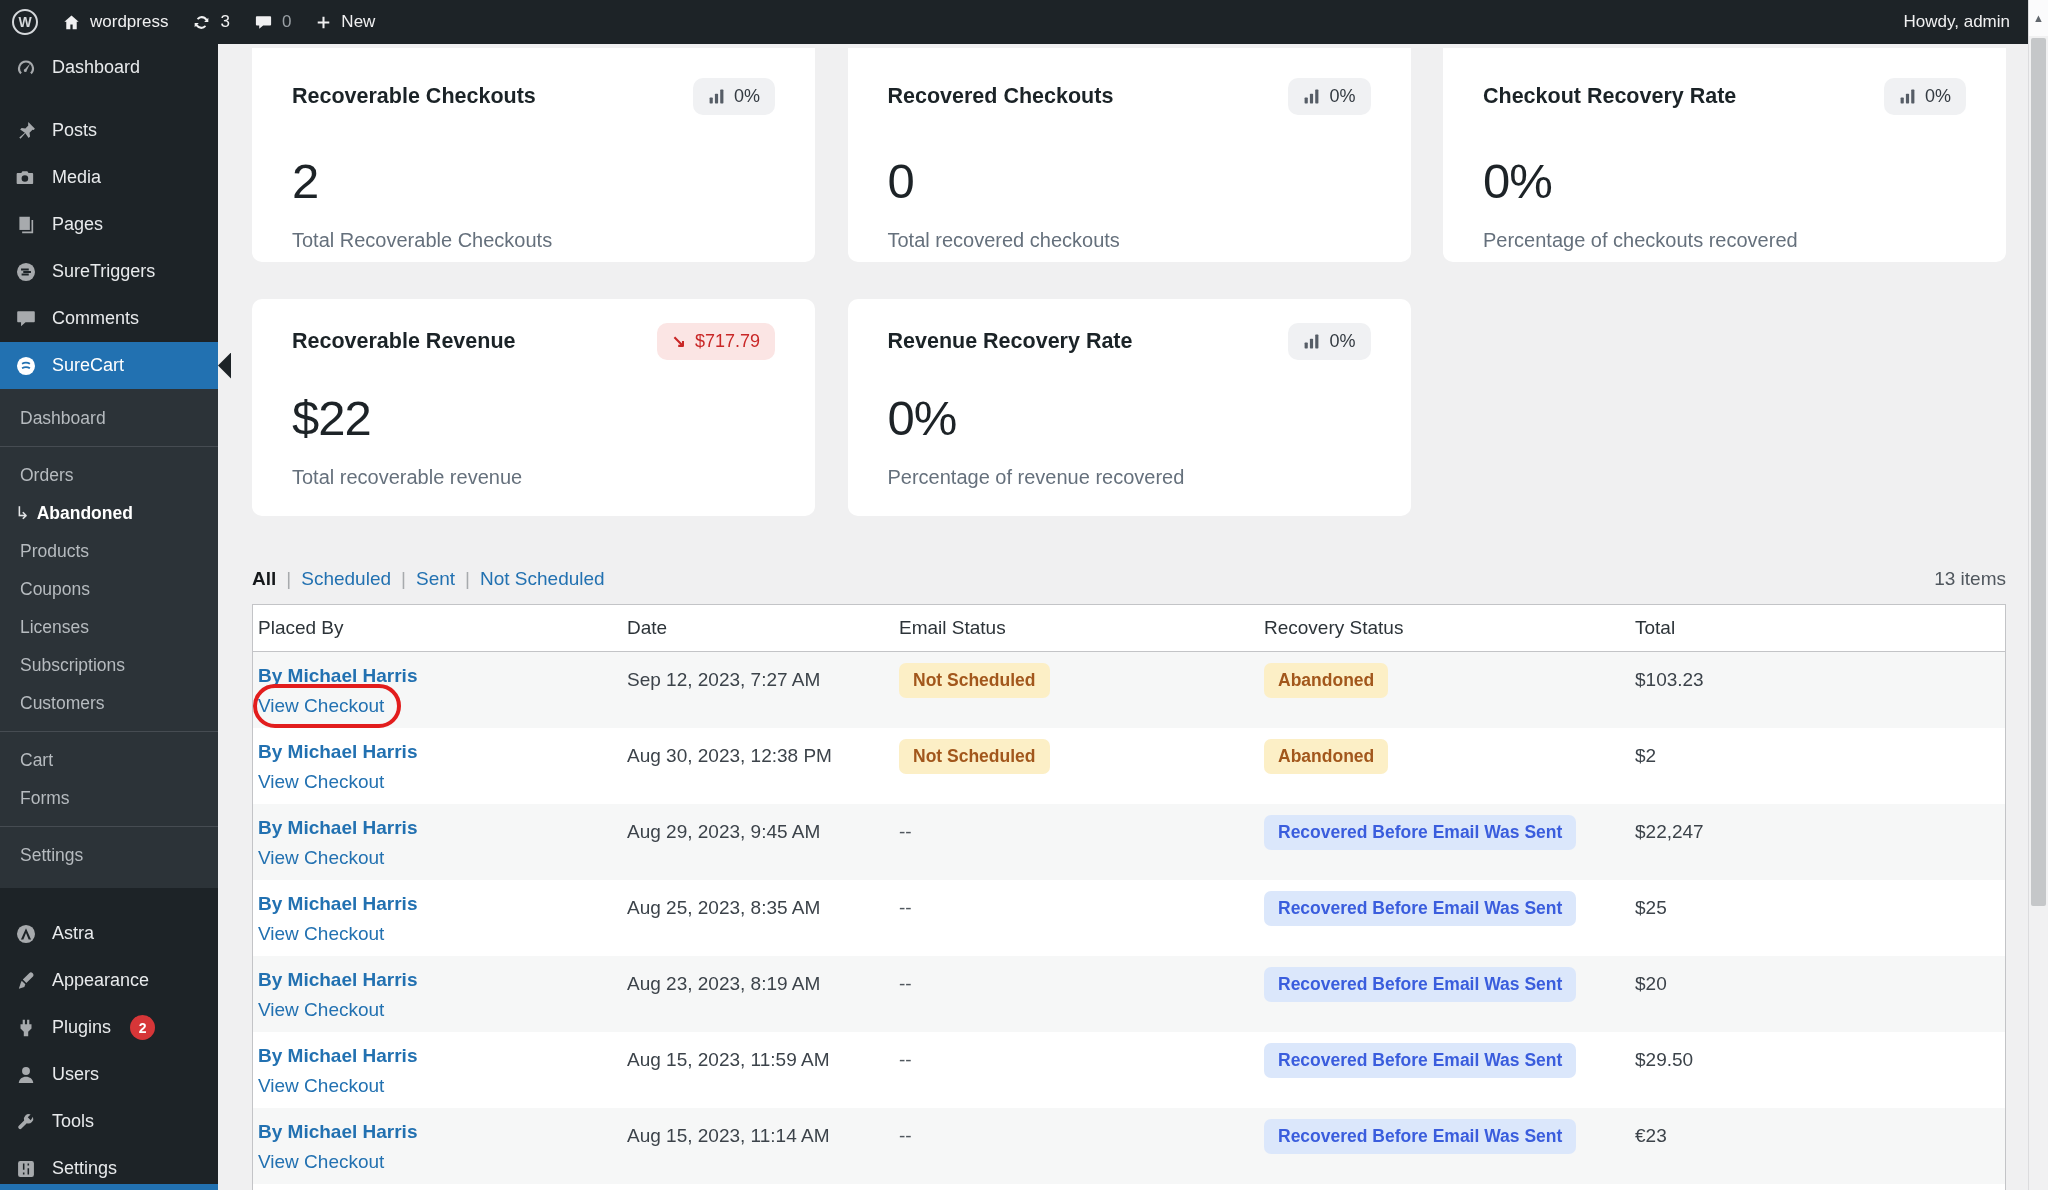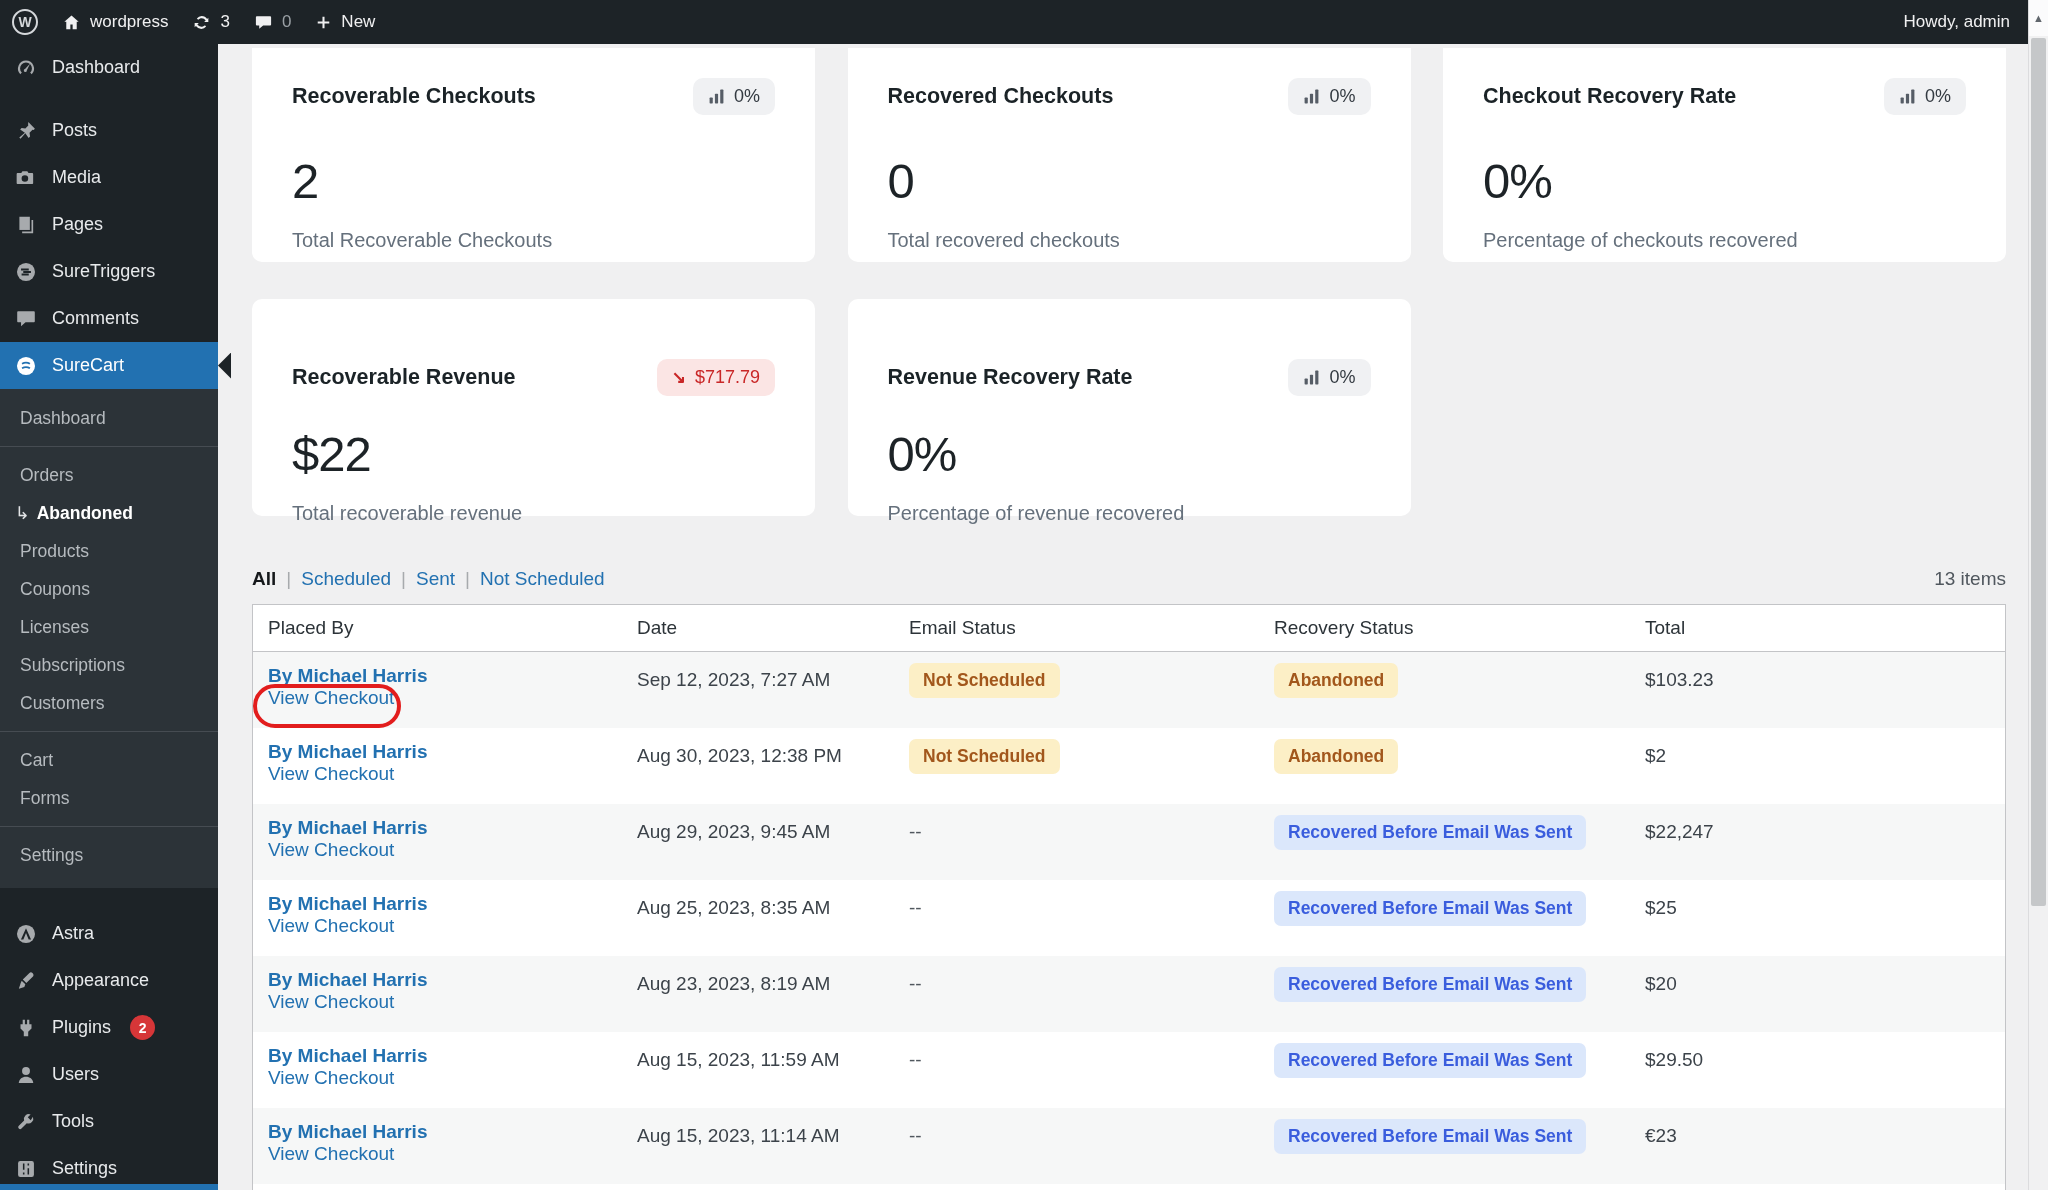--- a/index.html
+++ b/index.html
@@ -46,21 +46,21 @@
   .sidebar-bottom-strip { position:absolute; bottom:0; left:0; width:100%; height:6px; background:#2271b1; }
 
   
   .content { position:absolute; left:218px; top:48px; width:1810px; height:1146px;
              background:#f0f0f1; overflow:hidden; }
   .cards-row { position:absolute; left:34px; width:1754px; display:grid;
                grid-template-columns:repeat(3, 563px); column-gap:32.5px; }
   .cards-row.r1 { top:-24px; }
   .cards-row.r1 .card { height:238px; padding-top:54px; }
   .cards-row.r2 { top:251px; }
-  .cards-row.r2 .card { height:217px; padding-top:60px; }
+  .cards-row.r2 .card { height:217px; padding-top:24px; }
   .card { background:#fff; border-radius:10px; padding-left:40px; padding-right:40px; }
   .card-head { display:flex; justify-content:space-between; align-items:center; }
   .card-title { font-size:21.5px; font-weight:700; color:#1b2327; }
   .pill { display:inline-flex; align-items:center; gap:9px; padding:8px 15px; border-radius:10px;
           background:#f0f1f3; font-size:18px; color:#333a41; }
   .pill .bars { display:flex; color:#565d66; }
   .pill.red { background:#fbe5e4; color:#c92727; }
   .pill.red .bars { color:#c92727; font-size:17px; font-weight:700; }
   .cards-row.r1 .card-value { margin-top:38px; }
   .cards-row.r2 .card-value { margin-top:30px; }
@@ -77,24 +77,24 @@
   .items-count { color:#50575e; }
 
   
   .table { position:absolute; left:34px; top:556px; width:1754px; height:640px;
            background:#fff; border:1px solid #c3c4c7; }
   .tr { display:grid; grid-template-columns:369px 272px 365px 371px 1fr; }
   .tr.head { height:47px; border-bottom:1px solid #c3c4c7; align-items:center;
              color:#2c3338; font-size:19px; }
   .tr.row { height:76px; background:#fff; }
   .tr.row.odd { background:#f6f7f7; }
-  .td { padding-left:15px; }
+  .td { padding-left:5px; }
   .cell-placed { position:relative; padding-top:13px; }
   .link-strong { color:#2271b1; font-weight:700; font-size:19px; }
-  .link { color:#2271b1; font-size:19px; margin-top:0; display:inline-block; }
+  .link { color:#2271b1; font-size:19px; margin-top:8px; display:inline-block; }
   .cell-date, .cell-total { padding-top:17px; font-size:19px; color:#3c434a; }
   .cell-dash { padding-top:17px; font-size:19px; color:#50575e; }
   .cell-badge { padding-top:11px; }
   .sbadge { display:inline-block; padding:7px 14px; border-radius:7px; font-size:17.5px;
             font-weight:600; white-space:nowrap; }
   .sbadge.yellow { background:#fcefc6; color:#a2571c; }
   .sbadge.blue { background:#dbe7fb; color:#3a5ddd; }
   .annotation-ellipse { position:absolute; left:0px; top:32px; width:148px; height:44px;
                         border:4px solid #e21d1d; border-radius:999px; pointer-events:none; z-index:5; }
 

